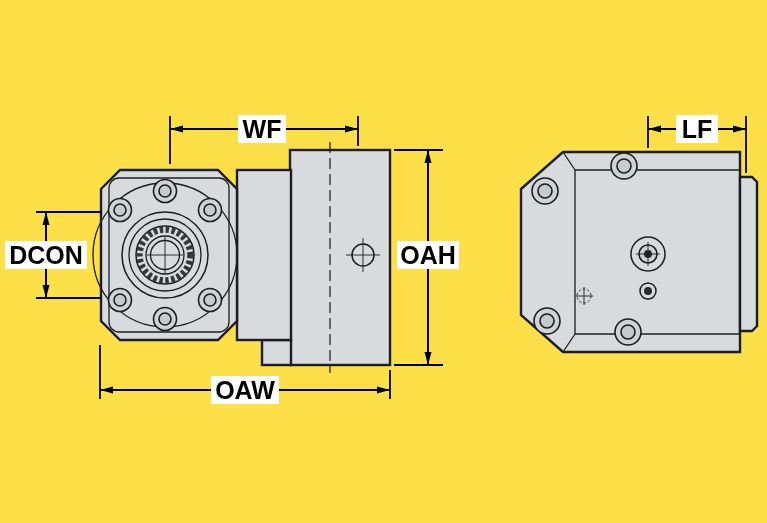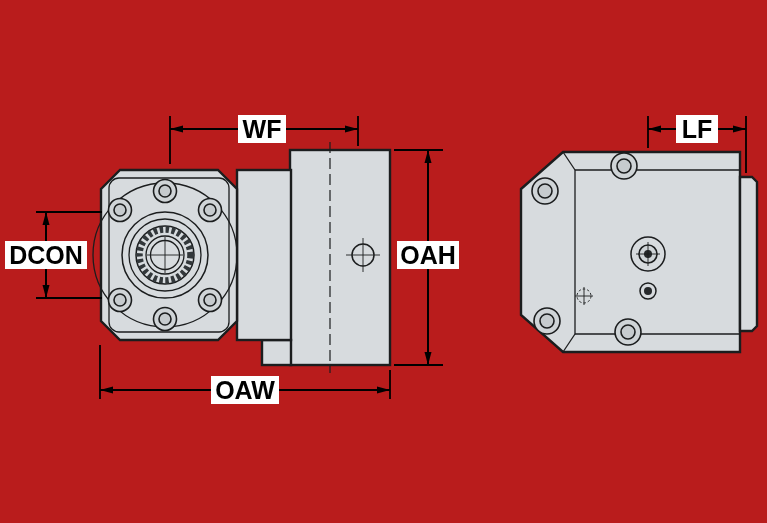--- a/index.html
+++ b/index.html
@@ -1,16 +1,16 @@
 <!DOCTYPE html>
 <html><head>
 <meta charset="utf-8">
 <style>
   html,body{margin:0;padding:0;background:#ffffff;}
-  #stage{position:relative;width:767px;height:523px;background:#b91c1c;overflow:hidden;
+  #stage{position:relative;width:767px;height:523px;background:#fde047;overflow:hidden;
          font-family:"Liberation Sans", sans-serif;}
   svg{display:block;}
   .part{fill:#d7dbde;stroke:#1b1d1e;stroke-width:2.4;stroke-linejoin:miter;}
   .inner{fill:none;stroke:#1b1d1e;stroke-width:1.3;}
   .thin{fill:none;stroke:#1b1d1e;stroke-width:1.5;}
   .hair{fill:none;stroke:#1b1d1e;stroke-width:0.9;}
   .hole-outer{fill:#cfd4d7;stroke:#1b1d1e;stroke-width:1.6;}
   .hole-inner{fill:#c6cbce;stroke:#1b1d1e;stroke-width:1.6;}
   .serration{fill:none;stroke:#33383b;stroke-width:6.5;stroke-dasharray:3.5 2.5;}
   .dash{fill:none;stroke:#1b1d1e;stroke-width:1.2;stroke-dasharray:11 5;}

